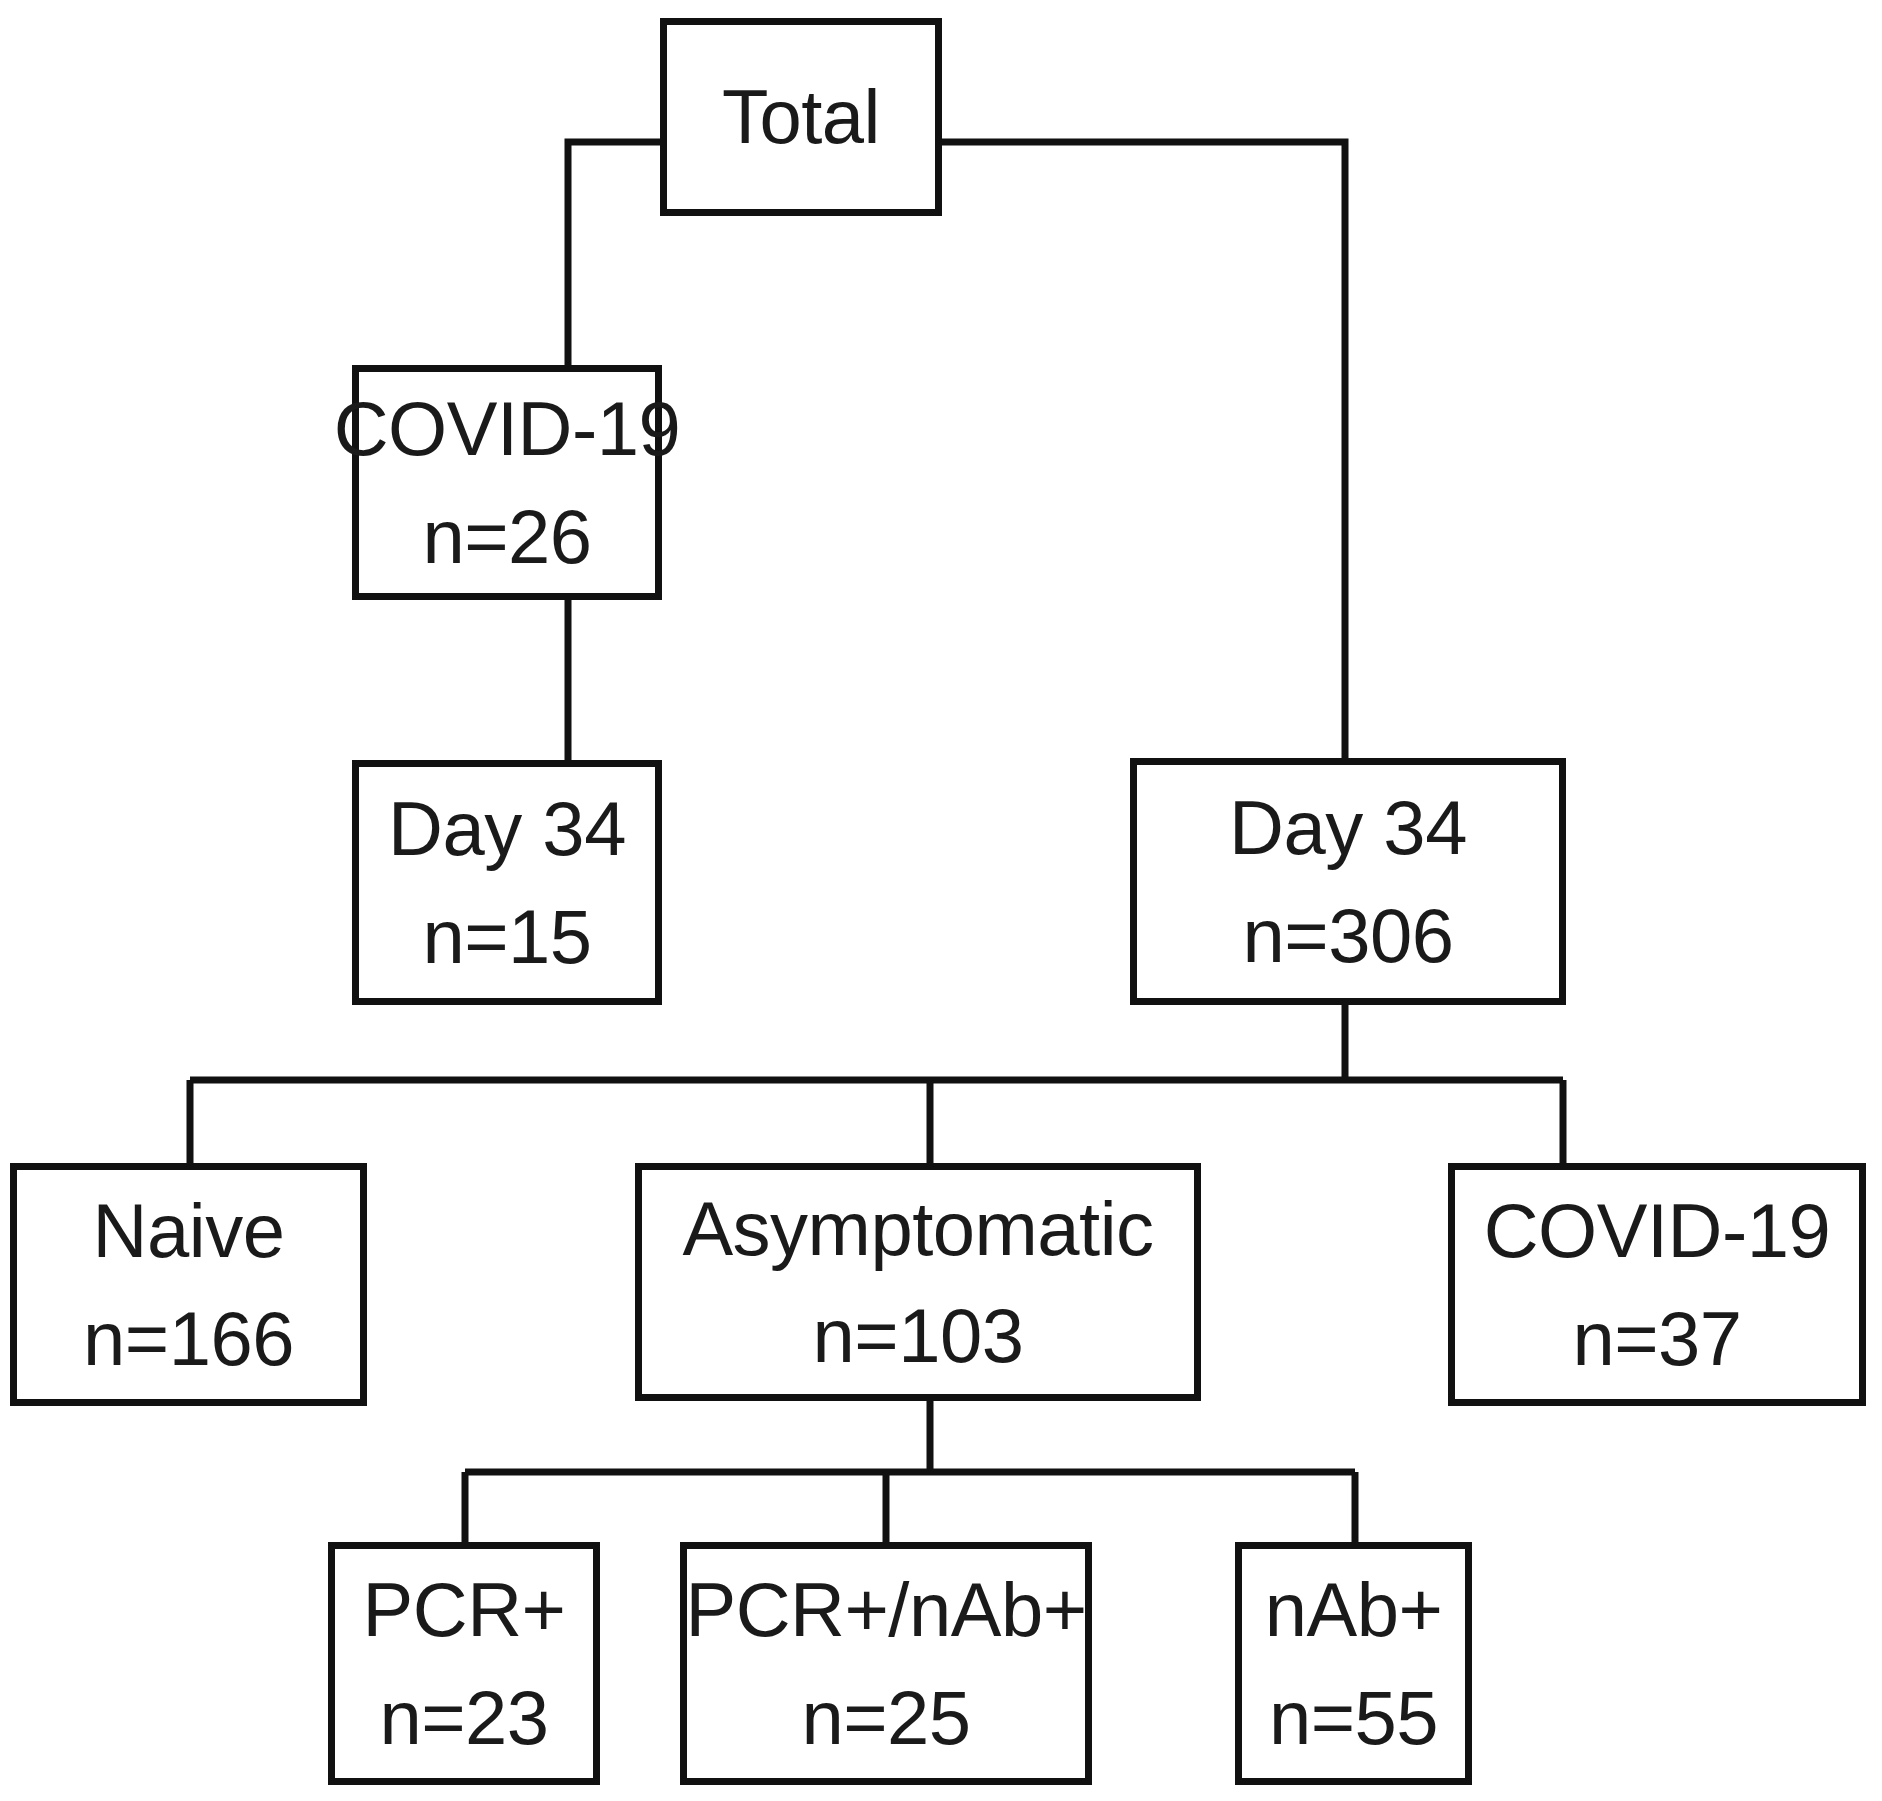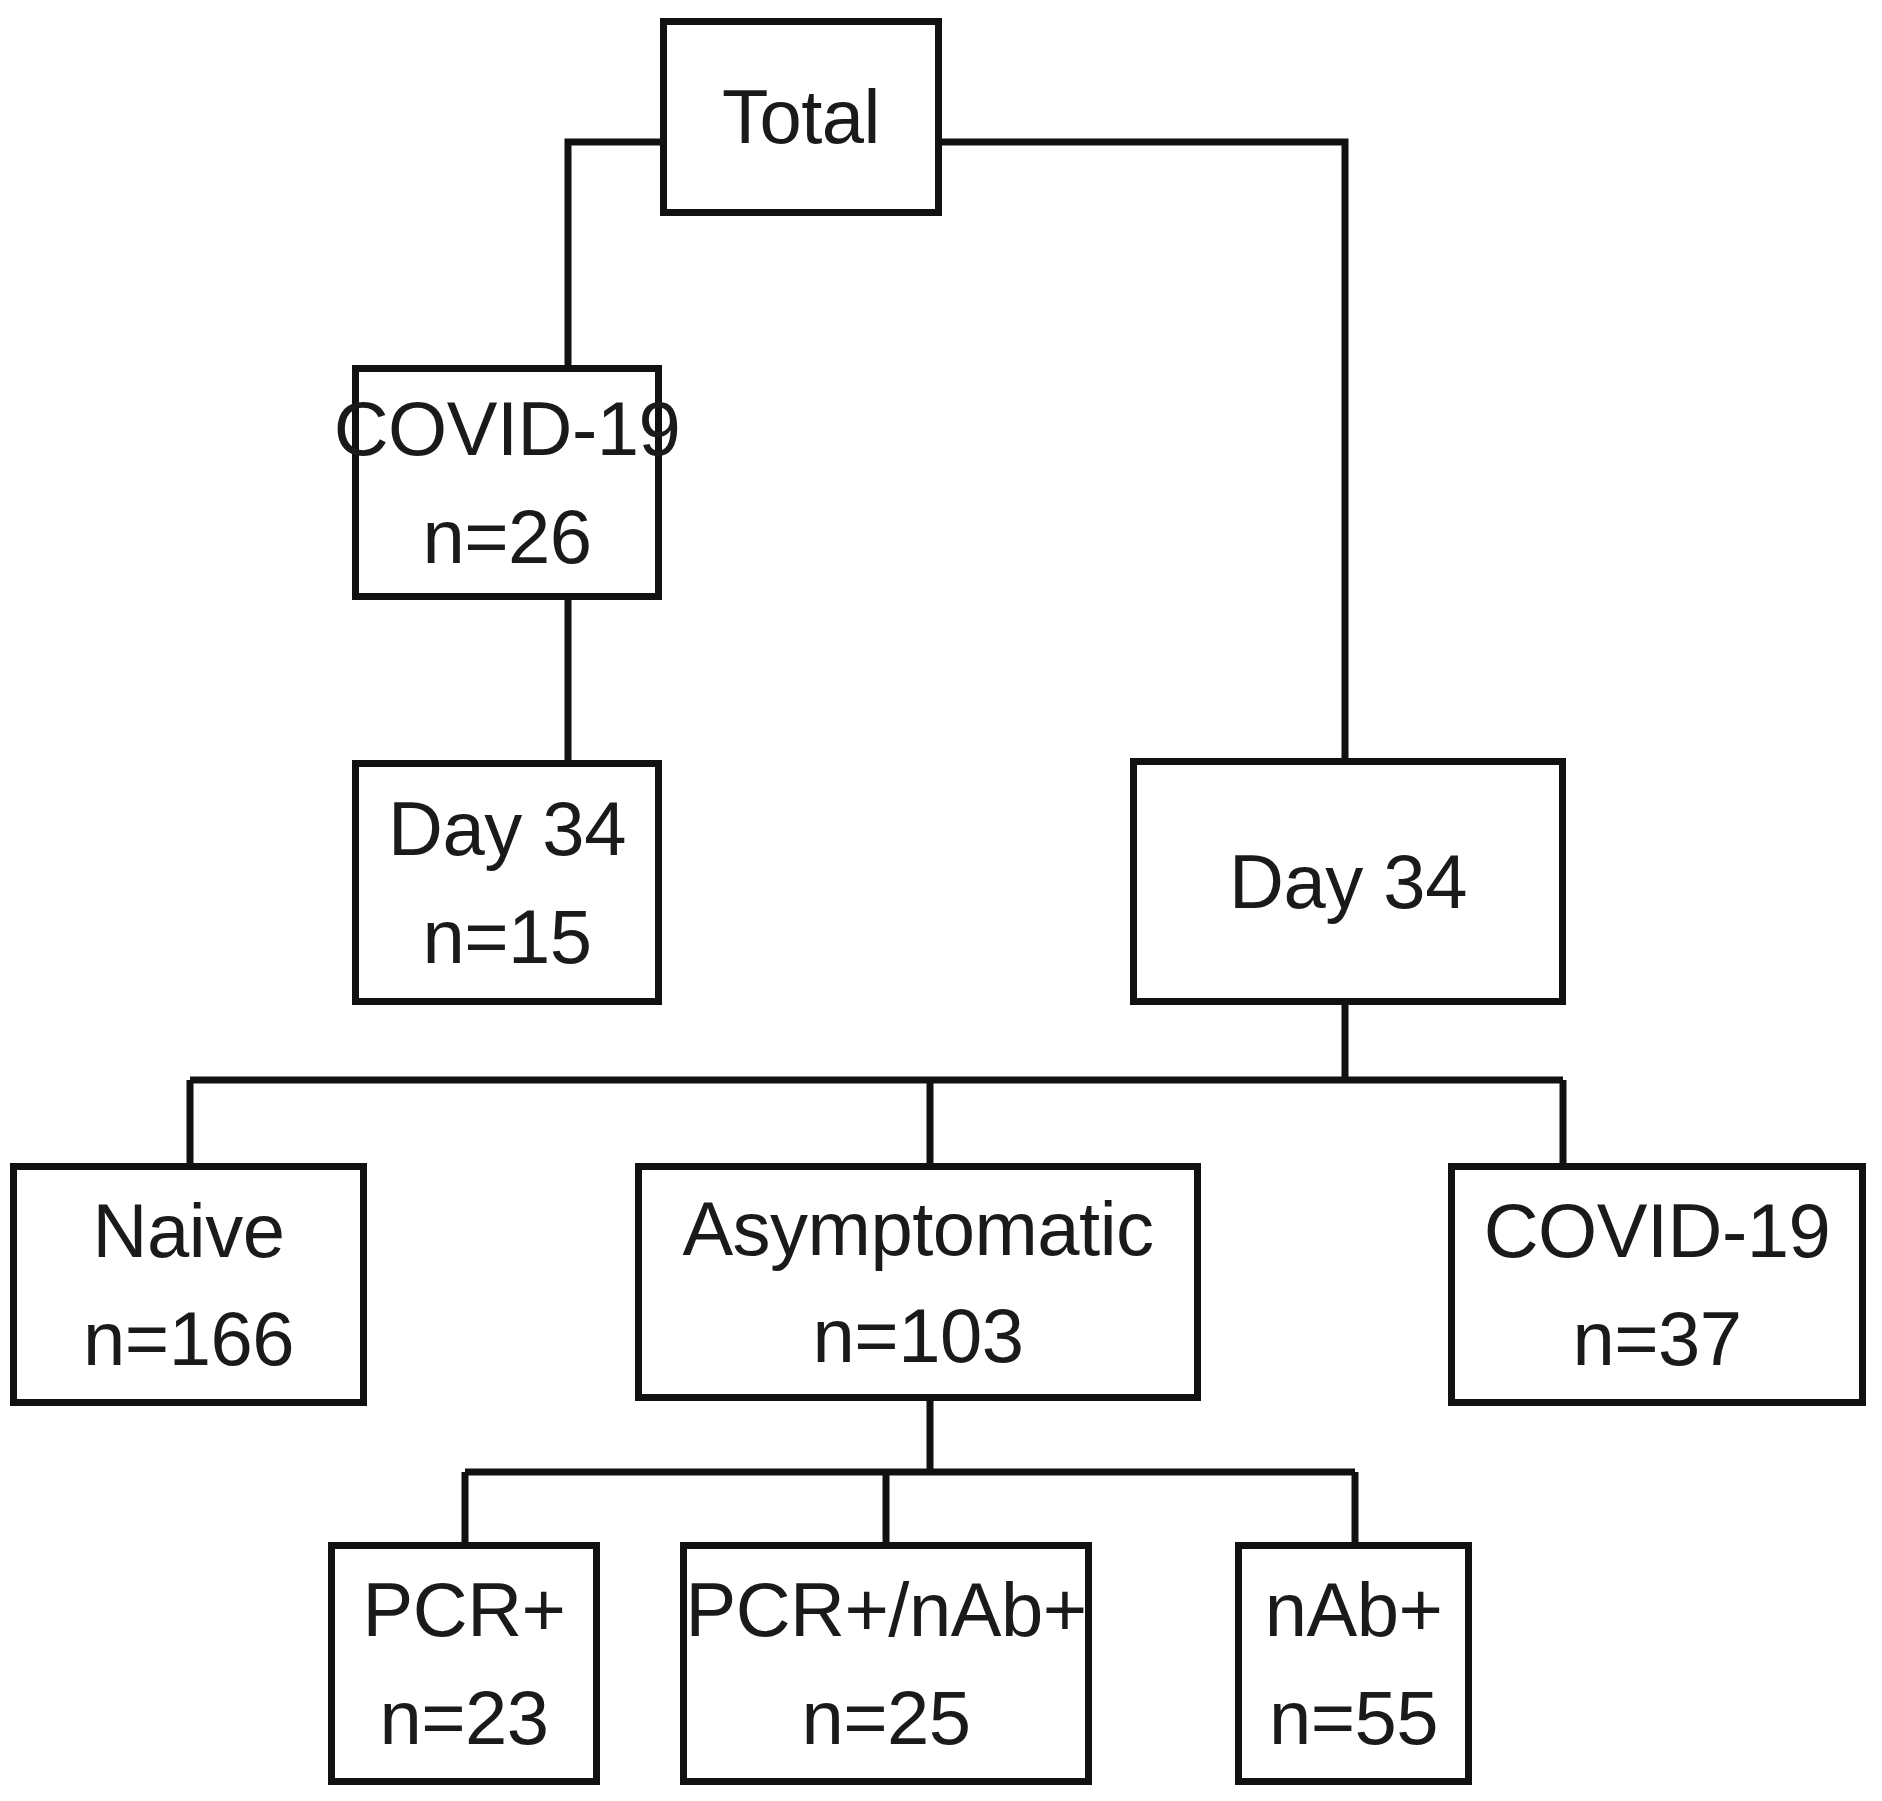--- a/index.html
+++ b/index.html
@@ -86,20 +86,21 @@
       <div class="node-box" style="left: 352px; top: 365px; width: 310px; height: 235px; border-color: rgb(17, 17, 17); color: rgb(26, 26, 26);">
         <span class="node-label">COVID-19</span>
         <span class="node-count">n=26</span>
       </div>
       <div class="node-box" style="left: 352px; top: 760px; width: 310px; height: 245px; border-color: rgb(17, 17, 17); color: rgb(26, 26, 26);">
         <span class="node-label">Day 34</span>
         <span class="node-count">n=15</span>
       </div>
       <div class="node-box" style="left: 1130px; top: 758px; width: 436px; height: 247px; border-color: rgb(17, 17, 17); color: rgb(26, 26, 26);">
         <span class="node-label">Day 34</span>
+        <span class="node-count">n=306</span>
       </div>
       <div class="node-box" style="left: 10px; top: 1163px; width: 357px; height: 243px; border-color: rgb(17, 17, 17); color: rgb(26, 26, 26); text-align: center;">
         <span class="node-label">Naive</span>
         <span class="node-count">n=166</span>
       </div>
       <div class="node-box" style="left: 635px; top: 1163px; width: 566px; height: 238px; border-color: rgb(17, 17, 17); color: rgb(26, 26, 26); align-items: center;">
         <span class="node-label">Asymptomatic</span>
         <span class="node-count">n=103</span>
       </div>
       <div class="node-box" style="left: 1448px; top: 1163px; width: 418px; height: 243px; border-color: rgb(17, 17, 17); color: rgb(26, 26, 26);">

